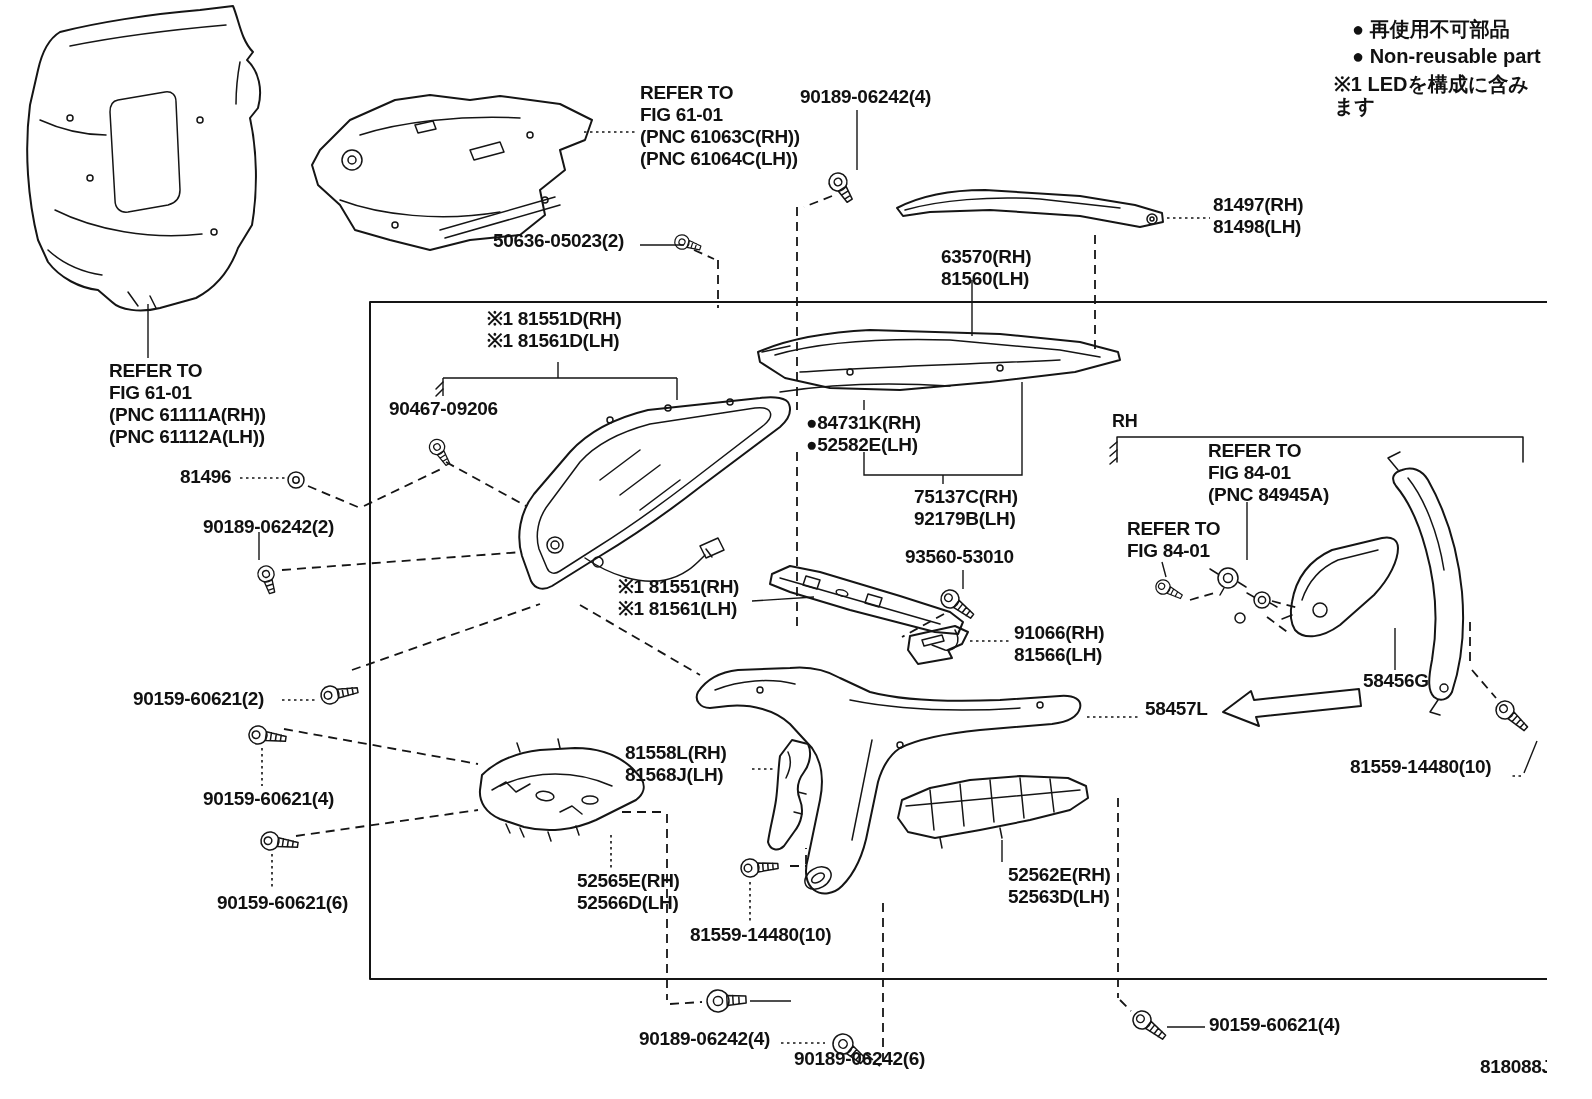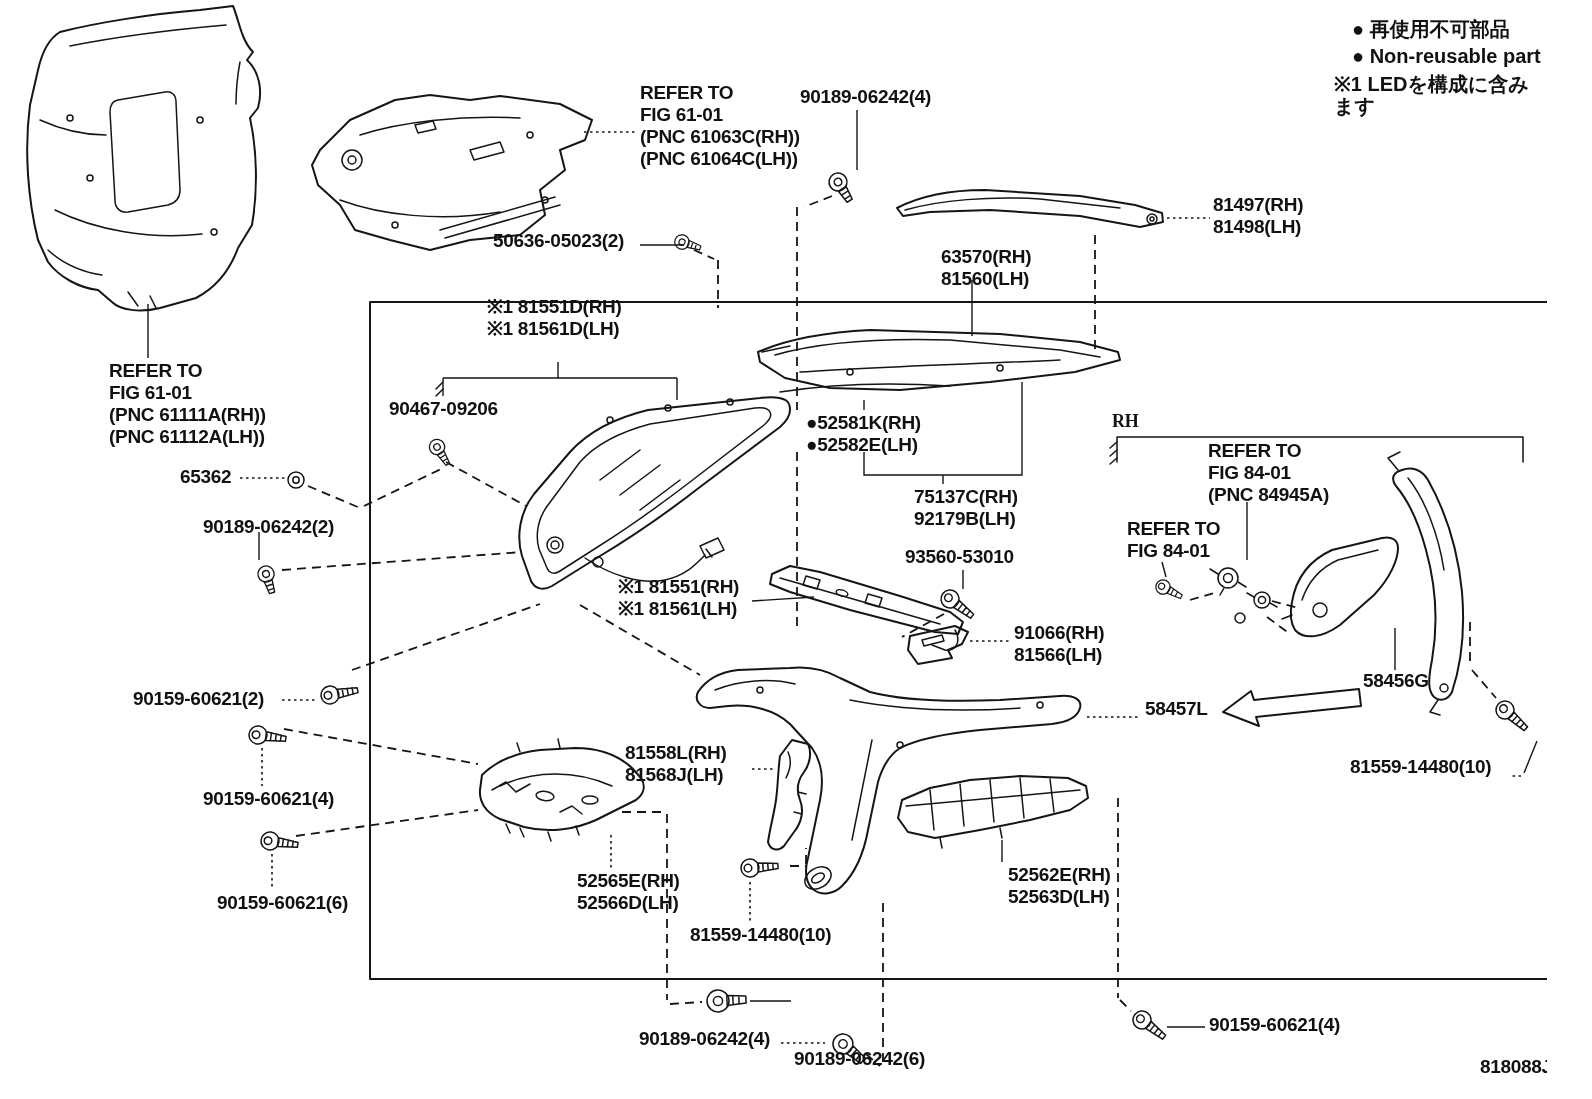--- a/index.html
+++ b/index.html
@@ -2,21 +2,21 @@
 <html><head>
 <meta charset="utf-8">
 <style>
   html,body{margin:0;padding:0;background:#ffffff;}
   .stage{position:relative;width:1547px;height:1099px;background:#ffffff;overflow:hidden;
          font-family:"Liberation Sans",sans-serif;color:#111;}
   svg.art{position:absolute;left:0;top:0;}
   .lbl{position:absolute;font:bold 19px "Liberation Sans",sans-serif;letter-spacing:-0.3px;
        line-height:22px;white-space:pre-line;color:#111;}
   .lbl.jp{font-weight:bold;font-size:20px;letter-spacing:0;}
-  .lbl.small{font-size:18px;font-family:Liberation Serif, serif;}
+  .lbl.small{font-size:18px;}
   .stroke{stroke:#151515;fill:none;stroke-width:2;stroke-linecap:round;stroke-linejoin:round;}
   .thin{stroke:#151515;fill:none;stroke-width:1.5;stroke-linecap:round;stroke-linejoin:round;}
   .leader{stroke:#151515;fill:none;stroke-width:1.4;}
   .dot{stroke:#151515;fill:none;stroke-width:1.6;stroke-dasharray:2.5 3.5;}
   .dash{stroke:#151515;fill:none;stroke-width:1.8;stroke-dasharray:9 6;}
   .fillw{fill:#ffffff;stroke:#151515;stroke-width:2;stroke-linejoin:round;}
 </style>
 </head>
 <body>
 
@@ -360,39 +360,39 @@
 <div class="lbl" style="left:800px;top:86px">90189-06242(4)</div>
 <div class="lbl" style="left:1213px;top:194px">81497(RH)
 81498(LH)</div>
 <div class="lbl" style="left:493px;top:230px">50636-05023(2)</div>
 <div class="lbl" style="left:941px;top:246px">63570(RH)
 81560(LH)</div>
 <div class="lbl" style="left:109px;top:360px">REFER TO
 FIG 61-01
 (PNC 61111A(RH))
 (PNC 61112A(LH))</div>
-<div class="lbl" style="left:487px;top:296px">※1 81551D(RH)
+<div class="lbl" style="left:487px;top:308px">※1 81551D(RH)
 ※1 81561D(LH)</div>
 <div class="lbl" style="left:389px;top:398px">90467-09206</div>
 <div class="lbl small" style="left:1112px;top:410px">RH</div>
-<div class="lbl" style="left:806px;top:412px">●52581K(RH)
+<div class="lbl" style="left:806px;top:412px">●84731K(RH)
 ●52582E(LH)</div>
 <div class="lbl" style="left:1208px;top:440px">REFER TO
 FIG 84-01
 (PNC 84945A)</div>
 <div class="lbl" style="left:914px;top:486px">75137C(RH)
 92179B(LH)</div>
 <div class="lbl" style="left:1127px;top:518px">REFER TO
 FIG 84-01</div>
 <div class="lbl" style="left:905px;top:546px">93560-53010</div>
 <div class="lbl" style="left:618px;top:576px">※1 81551(RH)
 ※1 81561(LH)</div>
 <div class="lbl" style="left:1014px;top:622px">91066(RH)
 81566(LH)</div>
-<div class="lbl" style="left:180px;top:466px">65362</div>
+<div class="lbl" style="left:180px;top:466px">81496</div>
 <div class="lbl" style="left:203px;top:516px">90189-06242(2)</div>
 <div class="lbl" style="left:133px;top:688px">90159-60621(2)</div>
 <div class="lbl" style="left:1363px;top:670px">58456G</div>
 <div class="lbl" style="left:1145px;top:698px">58457L</div>
 <div class="lbl" style="left:1350px;top:756px">81559-14480(10)</div>
 <div class="lbl" style="left:625px;top:742px">81558L(RH)
 81568J(LH)</div>
 <div class="lbl" style="left:203px;top:788px">90159-60621(4)</div>
 <div class="lbl" style="left:577px;top:870px">52565E(RH)
 52566D(LH)</div>

